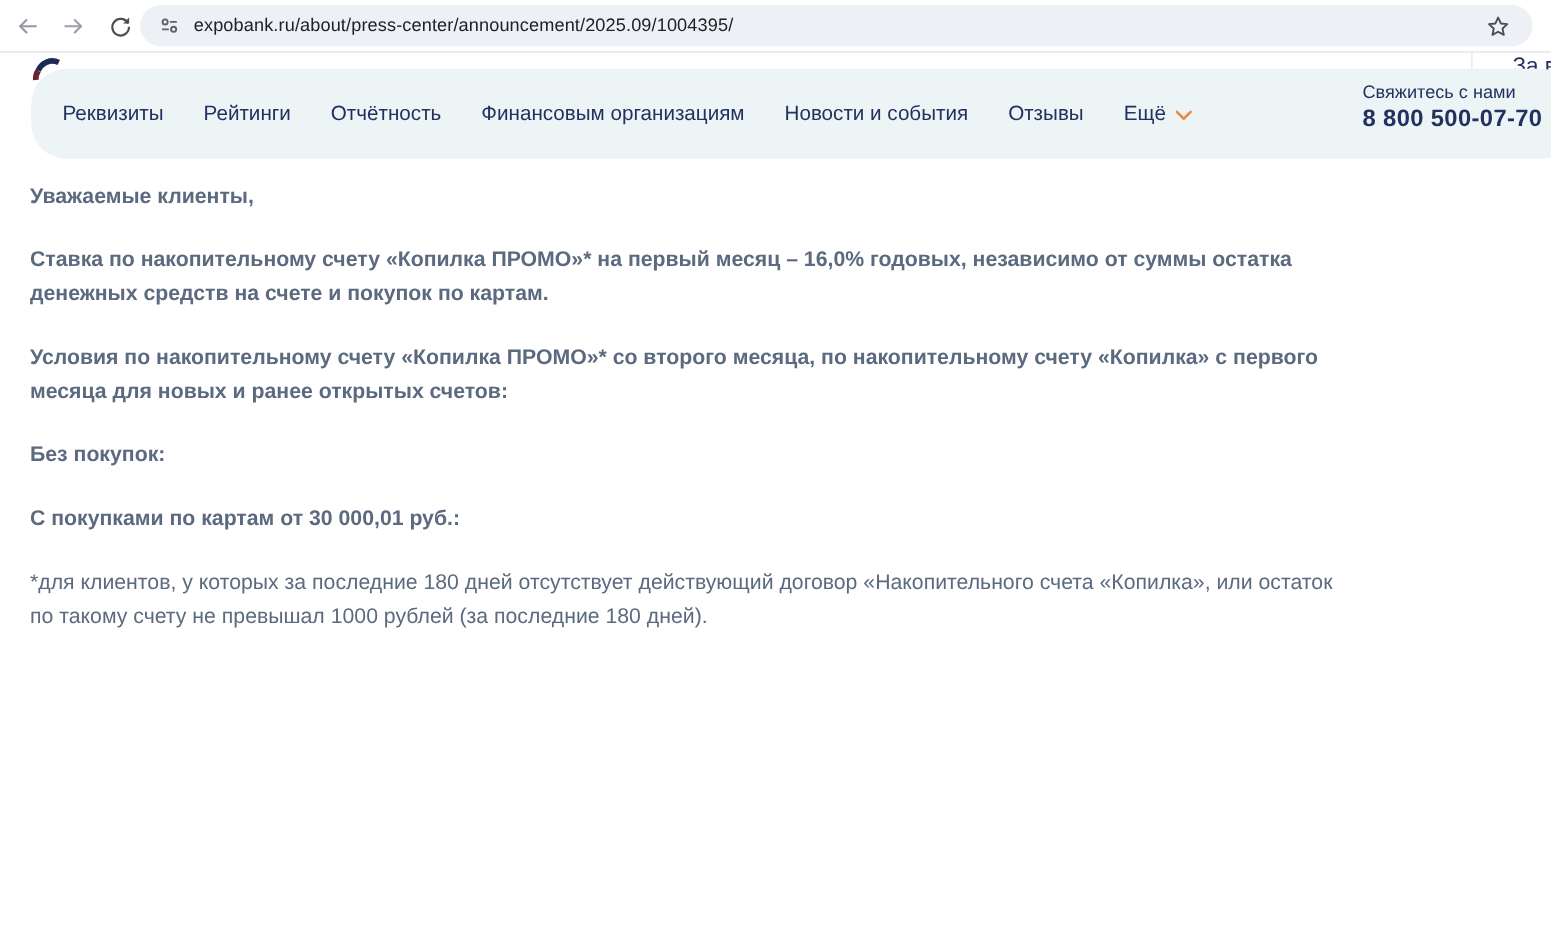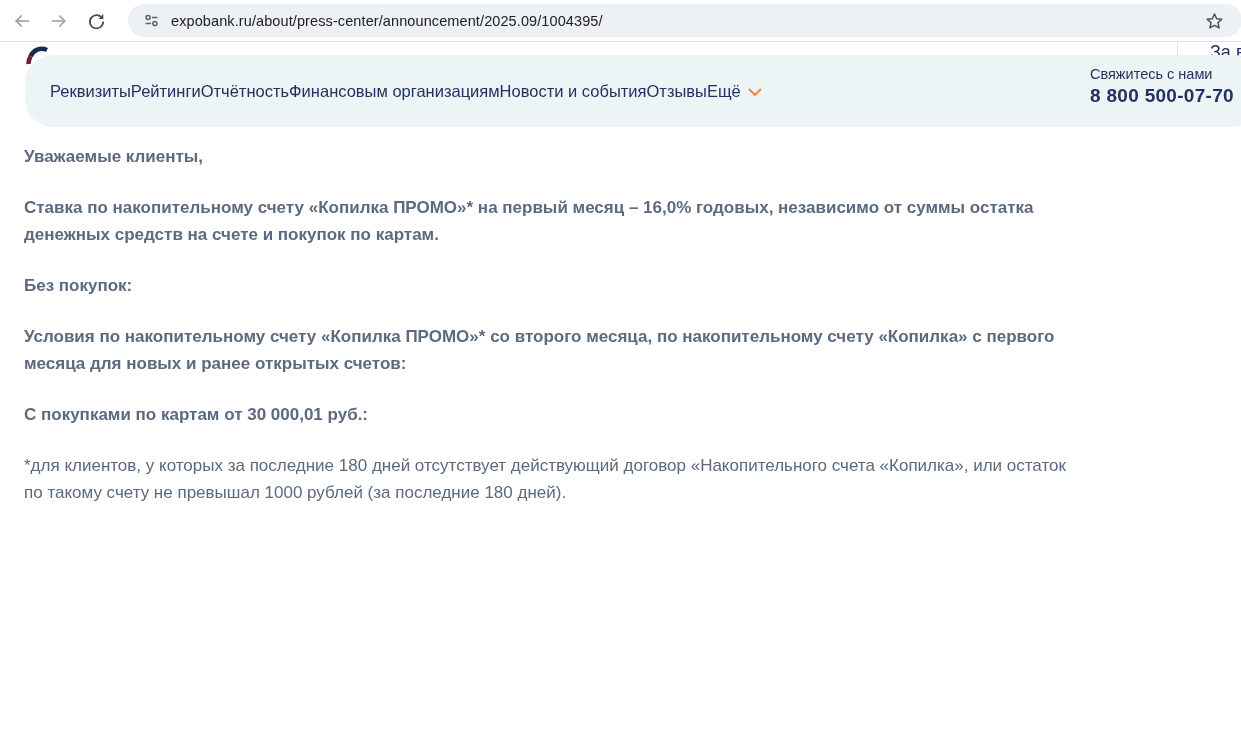--- a/index.html
+++ b/index.html
@@ -7,21 +7,21 @@
     font-family:"Liberation Sans", sans-serif; }
 
   
   .toolbar { position:relative; width:100%; height:42px; background:#ffffff;
     border-bottom:1px solid #dfe1e5; }
   .nav-btn { position:absolute; top:9px; width:24px; height:24px; display:flex;
     align-items:center; justify-content:center; cursor:pointer; }
   .btn-back { left:10px; }
   .btn-fwd  { left:47px; }
   .btn-reload { left:84px; }
-  .omnibox { position:absolute; left:128px; top:4px; width:1114px; height:33px;
+  .omnibox { position:absolute; left:112px; top:4px; width:1114px; height:33px;
     background:#edf1f5; border-radius:17px; display:flex; align-items:center; }
   .omni-icon { margin-left:12px; width:22px; height:22px; display:flex;
     align-items:center; justify-content:center; }
   .url-text { margin-left:9px; font-size:14.5px; color:#202124; letter-spacing:.1px;
     white-space:nowrap; }
   .star { position:absolute; right:16px; top:5px; width:24px; height:24px;
     display:flex; align-items:center; justify-content:center; }
 
   
   .topfrag { position:absolute; top:42px; right:0; height:16px; }
@@ -30,21 +30,21 @@
   .topfrag-text { position:absolute; left:-31px; top:0; font-size:18px;
     color:#233160; white-space:nowrap; }
 
   
   .logo-arc { position:absolute; left:26px; top:46px; z-index:1; }
 
   
   .navpill { position:absolute; left:25px; top:55px; width:1236px; height:72px;
     background:#edf4f6; border-radius:28px; z-index:2; display:flex;
     align-items:center; }
-  .menu { display:flex; align-items:flex-end; margin-left:25px; }
+  .menu { display:flex; align-items:flex-end; margin-left:25px; gap:32px; }
   .menu-item { font-size:16.5px; color:#233160; white-space:nowrap; cursor:pointer; }
   .menu-item-more { display:flex; align-items:center; gap:7px; }
   .chevron-down { display:inline-flex; margin-top:3px; }
   .contact { position:absolute; right:8px; top:11px; text-align:left; width:163px; }
   .contact-label { font-size:14.5px; color:#233160; margin-bottom:3px; }
   .contact-phone { font-size:19px; font-weight:bold; color:#233160;
     letter-spacing:.3px; white-space:nowrap; cursor:pointer; }
 
   
   .article { position:absolute; left:0; top:127px; width:1241px;
@@ -127,21 +127,21 @@
     </div>
     <div class="contact">
       <div class="contact-label">Свяжитесь с нами</div>
       <div class="contact-phone">8 800 500-07-70</div>
     </div>
   </nav>
 
   <main class="article">
     <p class="block">Уважаемые клиенты,</p>
     <p class="block">Ставка по накопительному счету «Копилка ПРОМО»* на первый месяц – 16,0% годовых, независимо от суммы остатка денежных средств на счете и покупок по картам.</p>
+    <p class="block">Условия по накопительному счету «Копилка ПРОМО»* со второго месяца, по накопительному счету «Копилка» с первого месяца для новых и ранее открытых счетов:</p>
+
     <p class="block">Без покупок:</p>
-
-    <p class="block">Условия по накопительному счету «Копилка ПРОМО»* со второго месяца, по накопительному счету «Копилка» с первого месяца для новых и ранее открытых счетов:</p>
 
     <p class="block">С покупками по картам от 30 000,01 руб.:</p>
 
     <p class="footnote">*для клиентов, у которых за последние 180 дней отсутствует действующий договор «Накопительного счета «Копилка», или остаток по такому счету не превышал 1000 рублей (за последние 180 дней).</p>
   </main>
 </div>
 
 </body></html>

